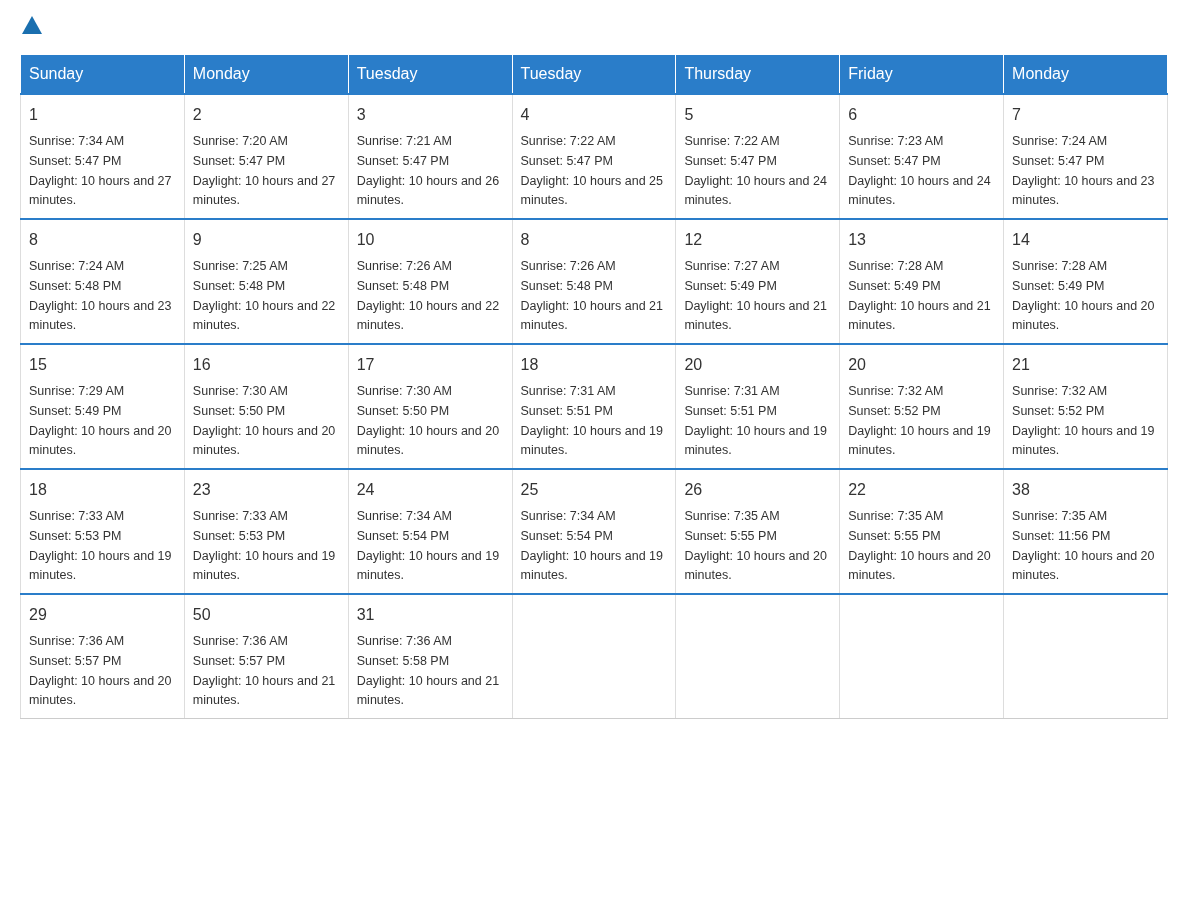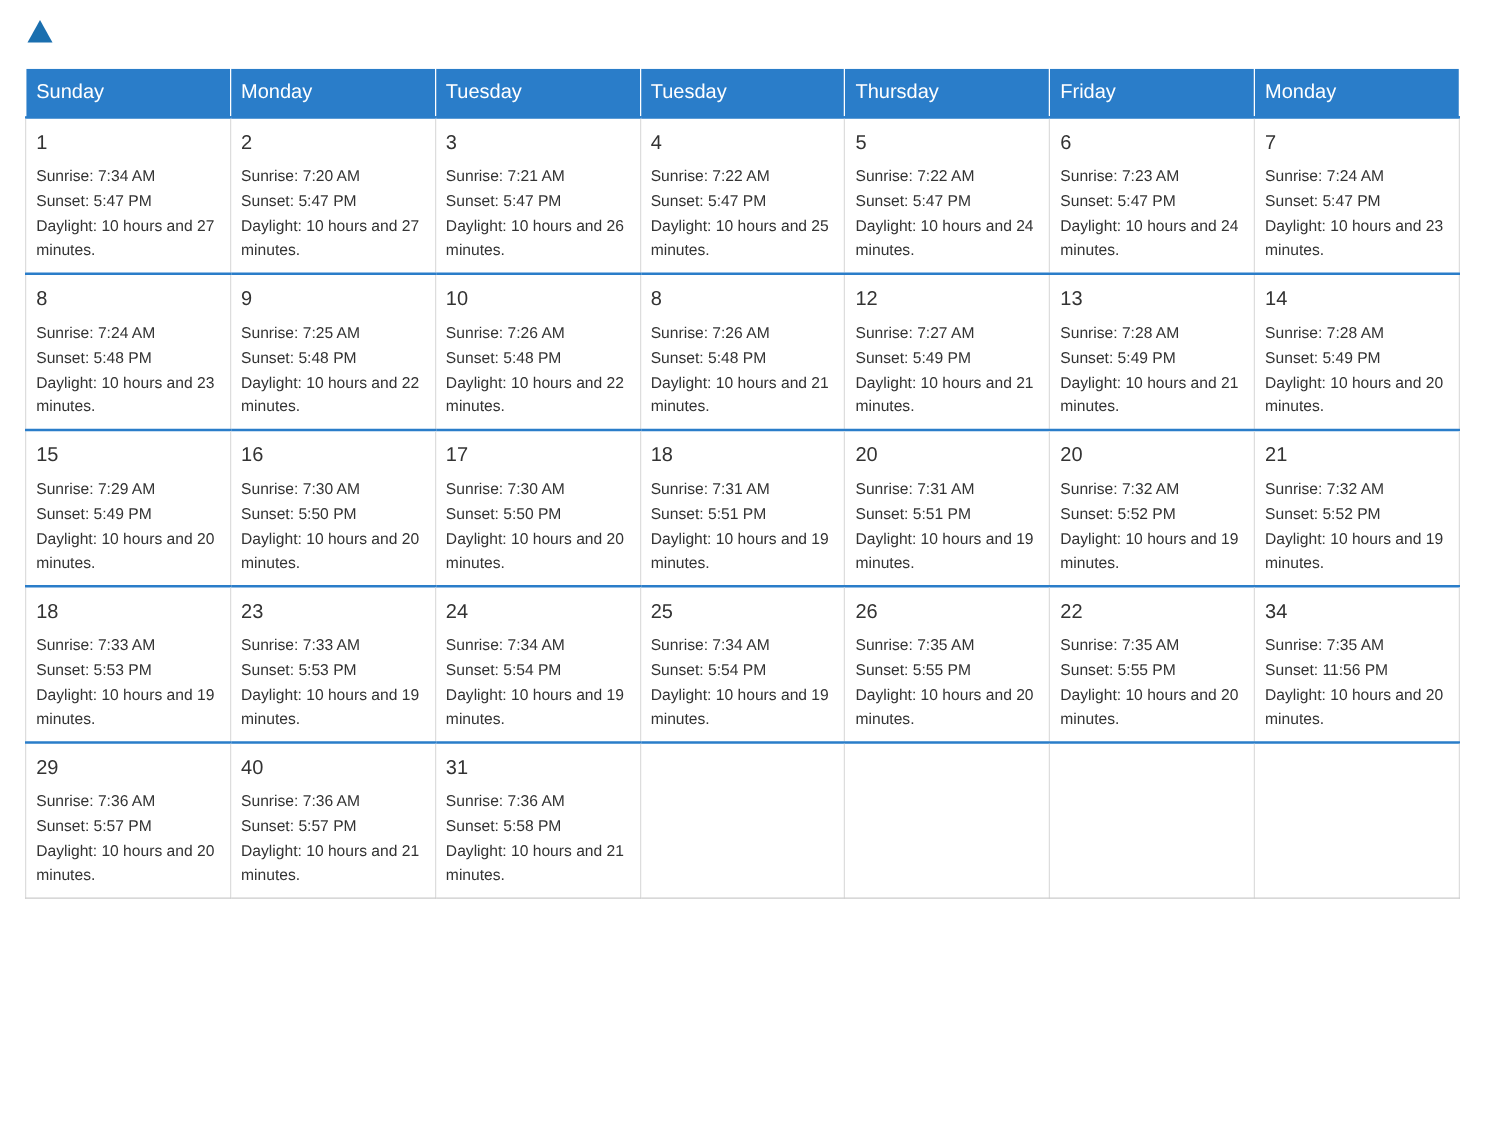--- a/index.html
+++ b/index.html
@@ -242,31 +242,31 @@
 <span class="day-info">Sunset: 5:54 PM</span><br>
 <span class="day-info">Daylight: 10 hours and 19 minutes.</span></td>
         <td><span class="day-number">26</span>
 <span class="day-info">Sunrise: 7:35 AM</span><br>
 <span class="day-info">Sunset: 5:55 PM</span><br>
 <span class="day-info">Daylight: 10 hours and 20 minutes.</span></td>
         <td><span class="day-number">22</span>
 <span class="day-info">Sunrise: 7:35 AM</span><br>
 <span class="day-info">Sunset: 5:55 PM</span><br>
 <span class="day-info">Daylight: 10 hours and 20 minutes.</span></td>
-        <td><span class="day-number">34</span>
+        <td><span class="day-number">38</span>
 <span class="day-info">Sunrise: 7:35 AM</span><br>
 <span class="day-info">Sunset: 11:56 PM</span><br>
 <span class="day-info">Daylight: 10 hours and 20 minutes.</span></td>
       </tr>
       <tr>
         <td><span class="day-number">29</span>
 <span class="day-info">Sunrise: 7:36 AM</span><br>
 <span class="day-info">Sunset: 5:57 PM</span><br>
 <span class="day-info">Daylight: 10 hours and 20 minutes.</span></td>
-        <td><span class="day-number">40</span>
+        <td><span class="day-number">50</span>
 <span class="day-info">Sunrise: 7:36 AM</span><br>
 <span class="day-info">Sunset: 5:57 PM</span><br>
 <span class="day-info">Daylight: 10 hours and 21 minutes.</span></td>
         <td><span class="day-number">31</span>
 <span class="day-info">Sunrise: 7:36 AM</span><br>
 <span class="day-info">Sunset: 5:58 PM</span><br>
 <span class="day-info">Daylight: 10 hours and 21 minutes.</span></td>
         <td></td>
         <td></td>
         <td></td>

